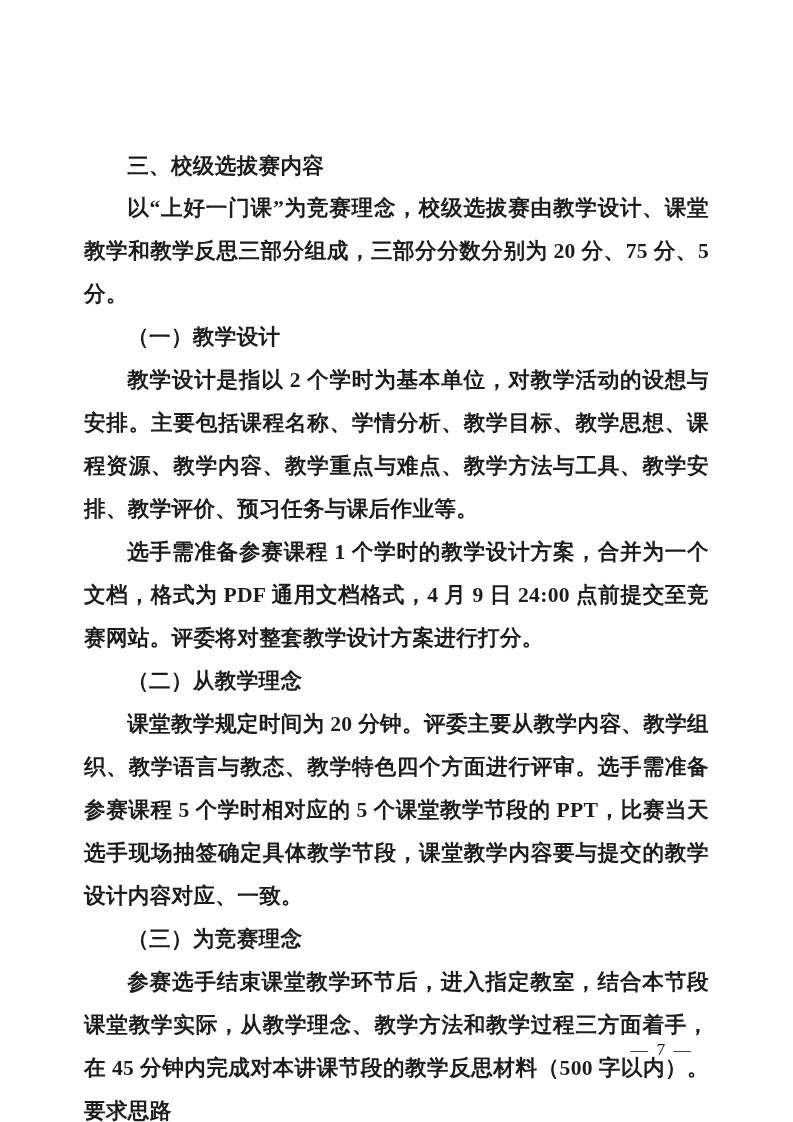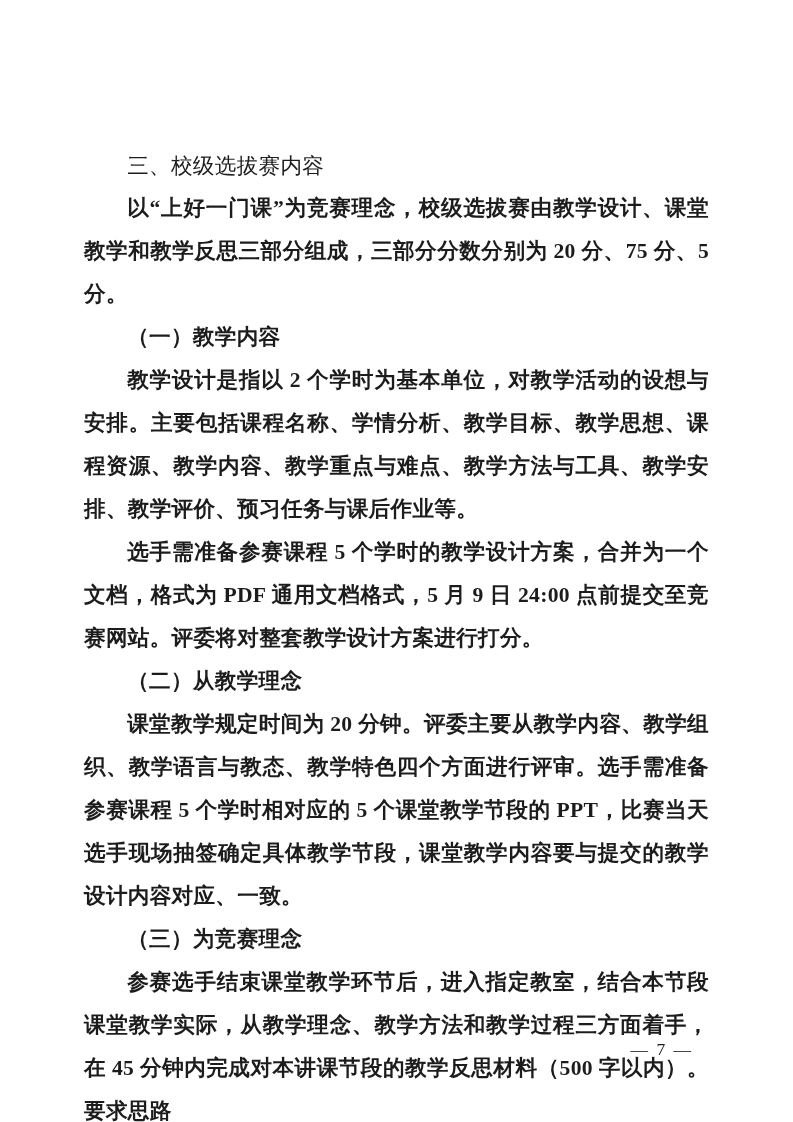--- a/index.html
+++ b/index.html
@@ -30,21 +30,21 @@
   .content h3,
   .content p {
     margin: 0;
     padding: 0;
     font-size: 21.6px;
     line-height: 43px;
     letter-spacing: 0.3px;
   }
   .heading-l1 {
     font-family: "Liberation Sans", "DejaVu Sans", sans-serif;
-    font-weight: normal;
+    font-weight: bold;
     text-indent: 2em;
   }
   .heading-l2 {
     font-family: "Liberation Serif", "DejaVu Serif", serif;
     font-weight: bold;
     text-indent: 2em;
   }
   .para {
     text-align: justify;
     text-indent: 2em;
@@ -64,25 +64,25 @@
 </head>
 <body>
 
 <div class="page">
   <div class="content">
 
     <h2 class="heading-l1">三、校级选拔赛内容</h2>
 
     <p class="para">以“上好一门课”为竞赛理念，校级选拔赛由教学设计、课堂教学和教学反思三部分组成，三部分分数分别为 20 分、75 分、5 分。</p>
 
-    <h3 class="heading-l2">（一）教学内容</h3>
+    <h3 class="heading-l2">（一）教学设计</h3>
 
     <p class="para">教学设计是指以 2 个学时为基本单位，对教学活动的设想与安排。主要包括课程名称、学情分析、教学目标、教学思想、课程资源、教学内容、教学重点与难点、教学方法与工具、教学安排、教学评价、预习任务与课后作业等。</p>
 
-    <p class="para">选手需准备参赛课程 5 个学时的教学设计方案，合并为一个文档，格式为 PDF 通用文档格式，5 月 9 日 24:00 点前提交至竞赛网站。评委将对整套教学设计方案进行打分。</p>
+    <p class="para">选手需准备参赛课程 1 个学时的教学设计方案，合并为一个文档，格式为 PDF 通用文档格式，4 月 9 日 24:00 点前提交至竞赛网站。评委将对整套教学设计方案进行打分。</p>
 
     <h3 class="heading-l2">（二）从教学理念</h3>
 
     <p class="para">课堂教学规定时间为 20 分钟。评委主要从教学内容、教学组织、教学语言与教态、教学特色四个方面进行评审。选手需准备参赛课程 5 个学时相对应的 5 个课堂教学节段的 PPT，比赛当天选手现场抽签确定具体教学节段，课堂教学内容要与提交的教学设计内容对应、一致。</p>
 
     <h3 class="heading-l2">（三）为竞赛理念</h3>
 
     <p class="para">参赛选手结束课堂教学环节后，进入指定教室，结合本节段课堂教学实际，从教学理念、教学方法和教学过程三方面着手，在 45 分钟内完成对本讲课节段的教学反思材料（500 字以内）。要求思路</p>
 
   </div>

